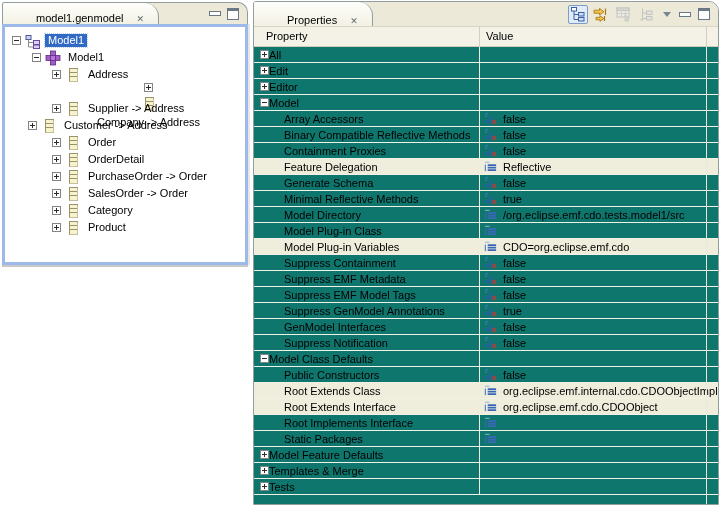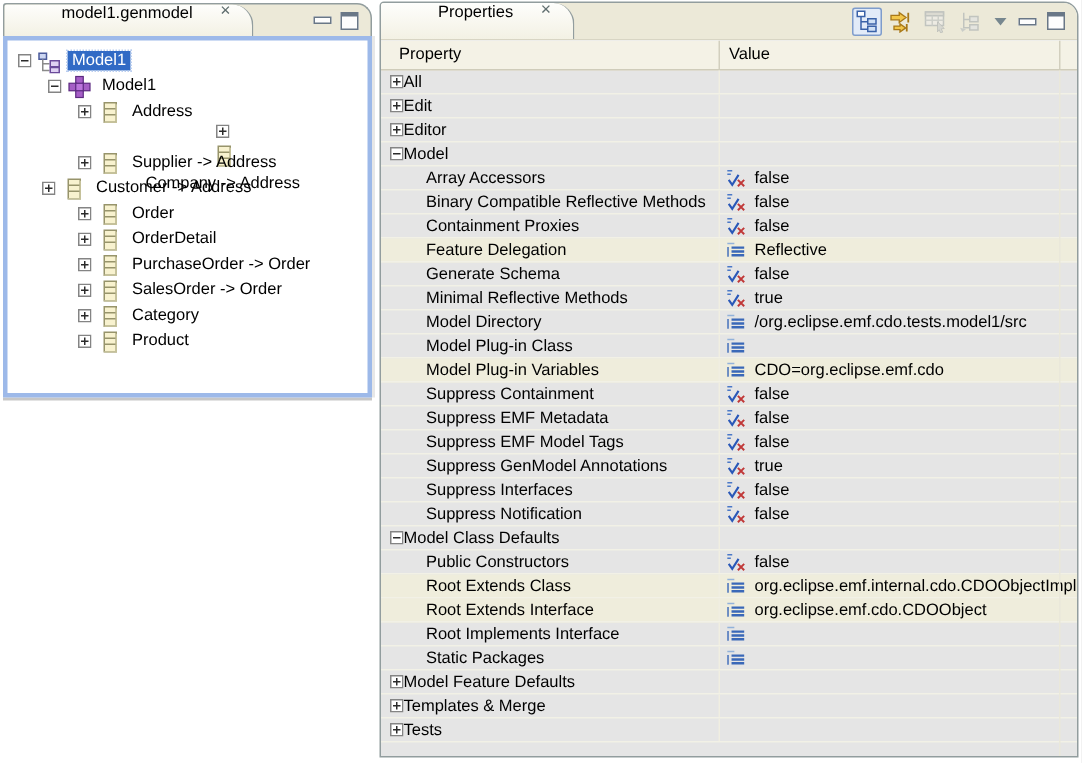--- a/index.html
+++ b/index.html
@@ -13,21 +13,21 @@
   .exp{display:inline-block;width:9px;height:9px;flex:0 0 9px;}
   .icn{display:inline-block;width:16px;height:16px;flex:0 0 16px;}
   .icn svg,.exp svg{display:block}
   
   .editor-part{position:absolute;left:2px;top:2px;width:246px;height:263px;}
   .editor-tabbar{position:relative;height:22px;background:#ece9d8;
     border:1px solid #929d9e;border-bottom:none;border-radius:2px 10px 0 0;
     box-sizing:border-box;display:flex;align-items:center;}
   .tab-sel{height:100%;background:linear-gradient(#fefefc,#f3f1e4);
     border-right:1px solid #929d9e;border-radius:2px 14px 0 0;
-    display:flex;align-items:flex-start;gap:16px;padding:0 14px 0 6px;box-sizing:border-box;}
+    display:flex;align-items:flex-end;gap:11px;padding:0 14px 0 6px;box-sizing:border-box;}
   .tab-label{white-space:nowrap;}
   .tab-close{font-size:9px;color:#5f6d6e;line-height:9px;cursor:default;padding-left:2px;}
   .winbtns{margin-left:auto;display:flex;align-items:center;gap:6px;padding-right:8px;}
   .btn-min i{display:block;width:10px;height:3px;border:1px solid #697787;background:#fdfdfd;}
   .btn-max i{display:block;width:10px;height:8px;border:1px solid #697787;border-top:3px solid #697787;background:#fdfdfd;}
   .editor-content{position:absolute;top:22px;left:0;right:0;bottom:0;
     background:#fff;border:3px solid #9db9e9;box-sizing:border-box;
     box-shadow:0 2px 0 rgba(130,130,130,.45),2px 0 0 rgba(160,160,160,.25);
     padding-top:5px;overflow:hidden;}
   .trow{height:17px;display:flex;align-items:center;gap:4px;white-space:nowrap;}
@@ -40,21 +40,21 @@
     border-radius:2px 9px 0 0;display:flex;align-items:center;
     border-bottom:1px solid #d8d5c4;box-sizing:border-box;}
   .props-tabbar .tab-sel{border-radius:2px 14px 0 0;}
   .ptoolbar{margin-left:auto;display:flex;align-items:center;gap:3px;padding-right:6px;}
   .tbtn{width:20px;height:19px;display:flex;align-items:center;justify-content:center;
     border:1px solid transparent;border-radius:2px;box-sizing:border-box;}
   .tbtn.pressed{border:1px solid #7e9ccb;background:#e2ebf8;}
   .menu-arrow{width:0;height:0;border-left:4px solid transparent;border-right:4px solid transparent;
     border-top:5px solid #77878f;margin:0 3px;}
   
-  .props-body{position:absolute;top:25px;left:0;right:0;bottom:0;background:#e5e5e5;overflow:hidden;}
+  .props-body{position:absolute;top:25px;left:0;right:0;bottom:0;background:#0f766e;overflow:hidden;}
   .phead{height:20px;background:#f4f2e6;border-bottom:1px solid #cfccba;display:flex;box-sizing:border-box;}
   .phead .hcell{line-height:19px;box-sizing:border-box;}
   .hname{width:226px;padding-left:12px;border-right:1px solid #d2cfbe;}
   .hvalue{flex:1;padding-left:6px;border-right:1px solid #d2cfbe;margin-right:11px;}
   .prow{height:16px;display:flex;align-items:center;border-bottom:1px solid #f2f1e6;box-sizing:border-box;}
   .prow.highlight{background:#efeddc;}
   .pname{width:226px;height:100%;display:flex;align-items:center;gap:0;
     box-sizing:border-box;border-right:1px solid #f0eee1;overflow:hidden;white-space:nowrap;}
   .pname.group{padding-left:6px;}
   .pname.child{padding-left:30px;}
@@ -600,21 +600,21 @@
                 <path d="M3 9.5l2.5 3.5L10 6" stroke="#2a58b8" stroke-width="1.5" fill="none"></path>
                 <path d="M9.5 9.5l4.5 4.5M14 9.5l-4.5 4.5" stroke="#c03838" stroke-width="1.4"></path>
               </svg>
             </span>
       <span class="vtext">true</span>
     </div>
   </div>
         <div class="prow">
     <div class="pname child">
 
-      <span class="plabel">Suppress Interfaces</span>
+      <span class="plabel">GenModel Interfaces</span>
     </div>
     <div class="pvalue">
       <span class="icn vicon">
               <svg width="15" height="15" viewBox="0 0 16 16">
                 <path d="M2 3h3.5M2 5.5h2.5" stroke="#4a78c8"></path>
                 <path d="M3 9.5l2.5 3.5L10 6" stroke="#2a58b8" stroke-width="1.5" fill="none"></path>
                 <path d="M9.5 9.5l4.5 4.5M14 9.5l-4.5 4.5" stroke="#c03838" stroke-width="1.4"></path>
               </svg>
             </span>
       <span class="vtext">false</span>

